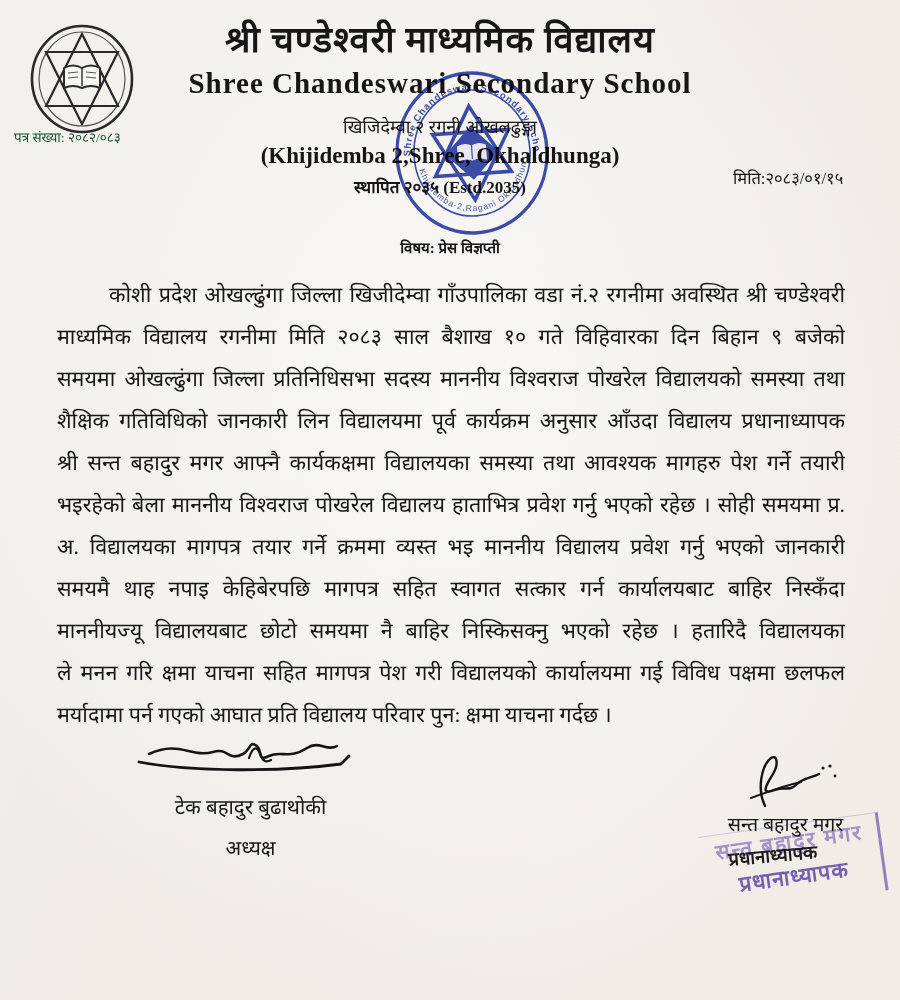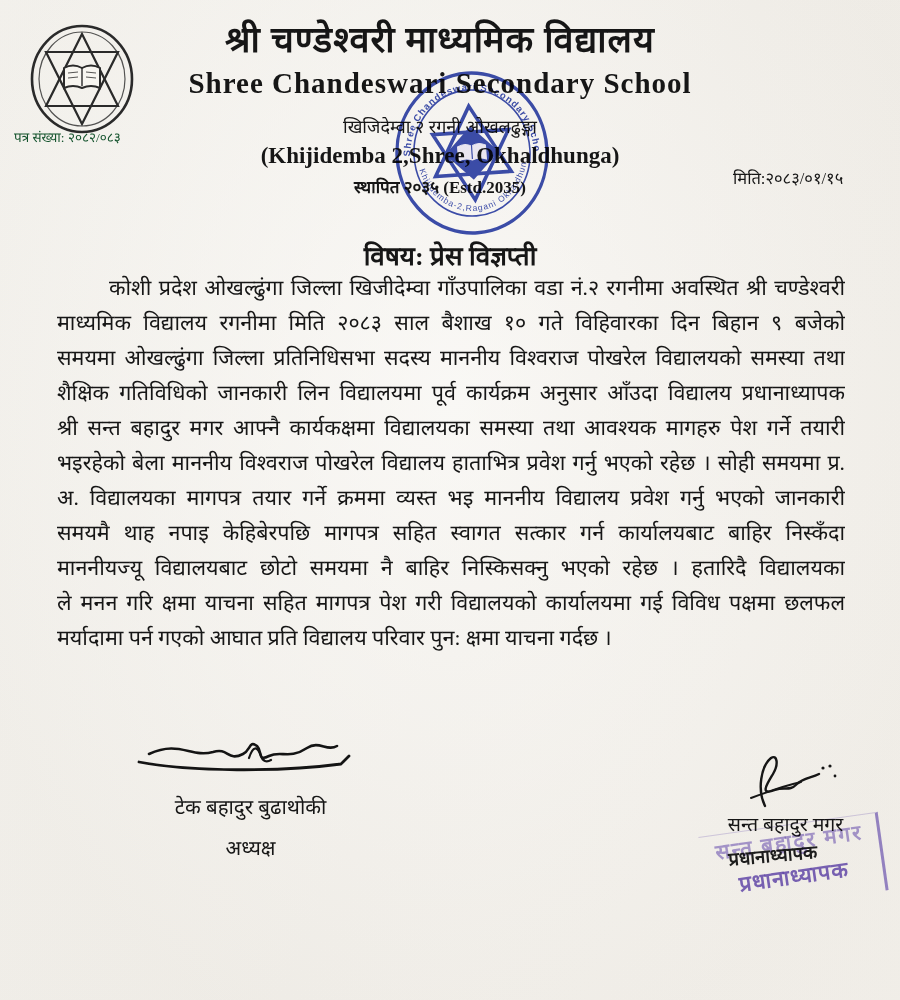--- a/index.html
+++ b/index.html
@@ -19,25 +19,25 @@
   .t-nep{font-size:36px;font-weight:bold;letter-spacing:1px;line-height:1.15;}
   .t-eng{font-size:29px;font-weight:bold;letter-spacing:1px;margin-top:6px;}
   .a-nep{font-size:18px;margin-top:14px;}
   .a-eng{font-size:23px;font-weight:bold;margin-top:5px;}
   .estd{font-size:17px;font-weight:bold;margin-top:6px;}
   .letter-no{left:14px;top:128px;font-size:13.5px;color:#14532d;}
   .date{left:733px;top:166px;font-size:16.5px;text-align:right;}
   
   .stamp-blue{left:392px;top:68px;width:160px;height:170px;mix-blend-mode:multiply;opacity:.88;transform:rotate(-4deg);}
   
-  .subject{left:0;top:237px;width:900px;text-align:center;font-size:26px;font-weight:bold;}
+  .subject{left:0;top:237px;width:900px;text-align:center;font-size:15px;font-weight:bold;}
   .body-wrap{left:57px;top:271px;width:788px;font-size:21.5px;}
   .body-line{
     height:35px;line-height:35px;white-space:nowrap;overflow:hidden;
-    text-align:justify;text-align-last:justify;
+    text-align:justify;text-align-last:justify;margin-top:7px;
   }
   .body-line:first-child{padding-left:52px;}
   .body-line:last-child{text-align-last:left;}
   
   .sig-left{left:118px;top:732px;width:265px;text-align:center;}
   .sig-left .name{font-size:20.5px;margin-top:8px;}
   .sig-left .role{font-size:20.5px;margin-top:13px;}
   .sig-right{left:688px;top:752px;width:195px;text-align:center;}
   .sig-right .name{font-size:19.5px;margin-top:0px;}
   .hm-black{left:728px;top:838px;width:180px;font-size:18.5px;font-weight:bold;transform:rotate(-5deg);color:#1d1d1d;}

